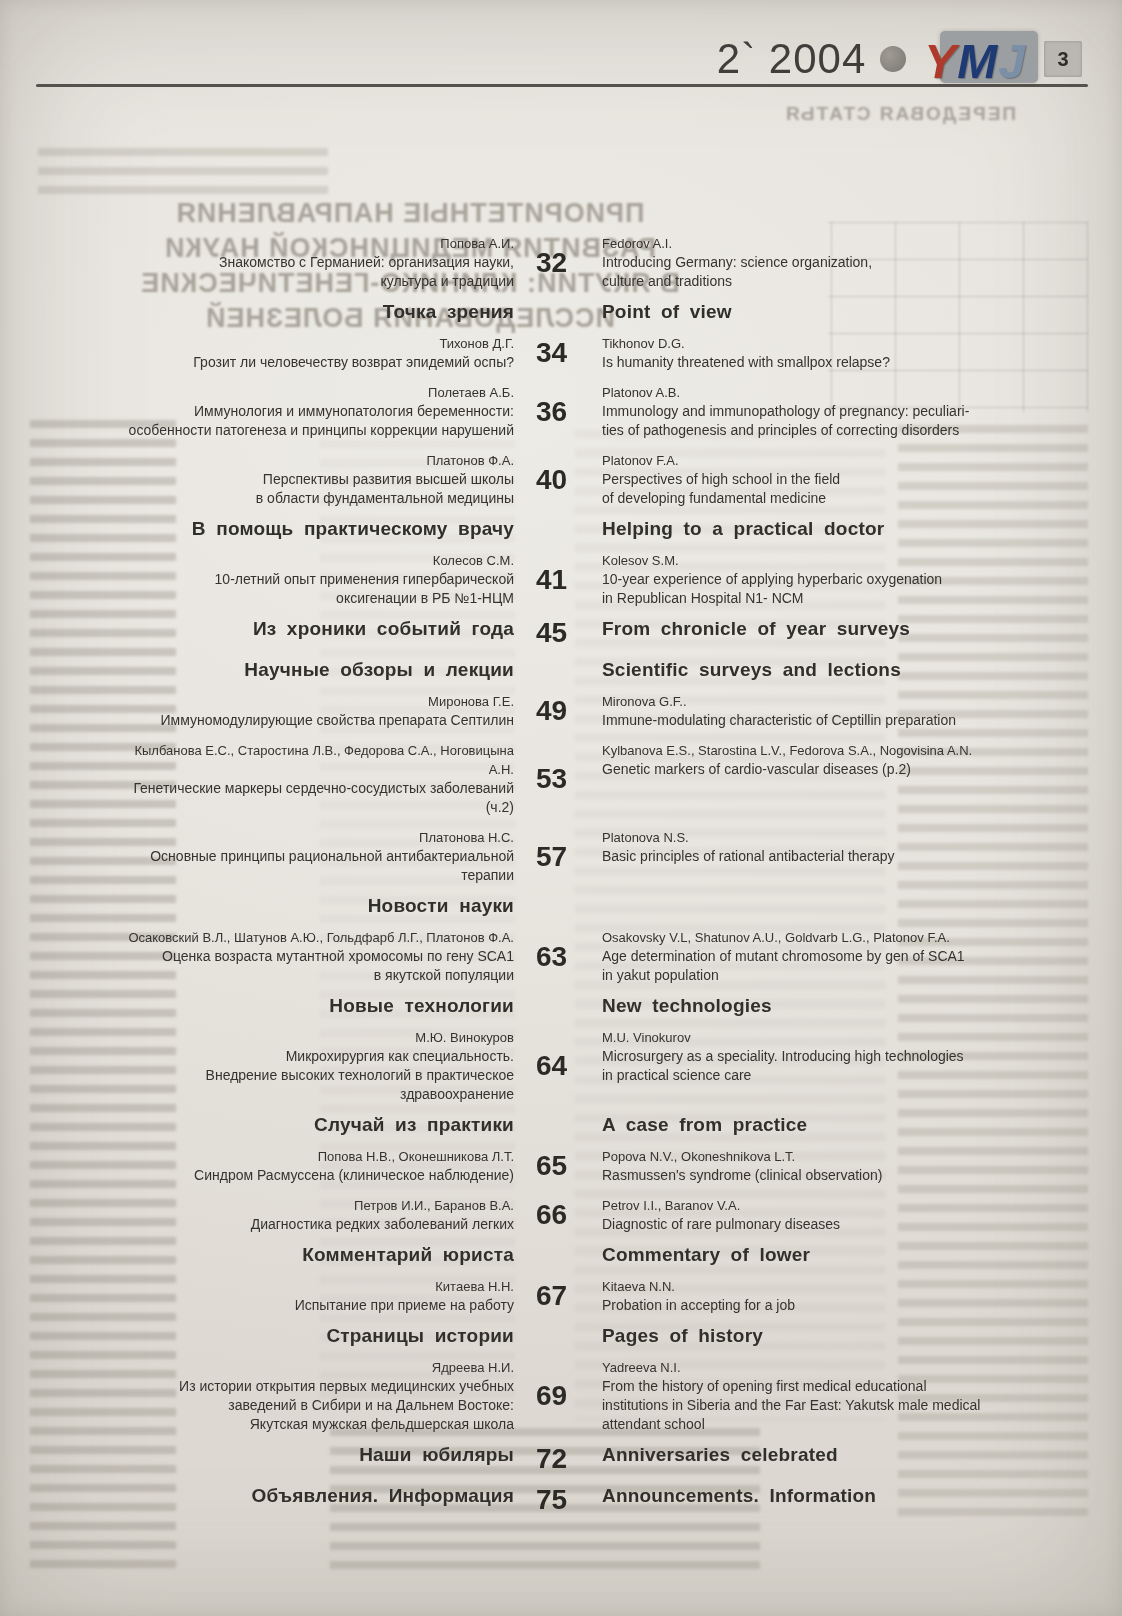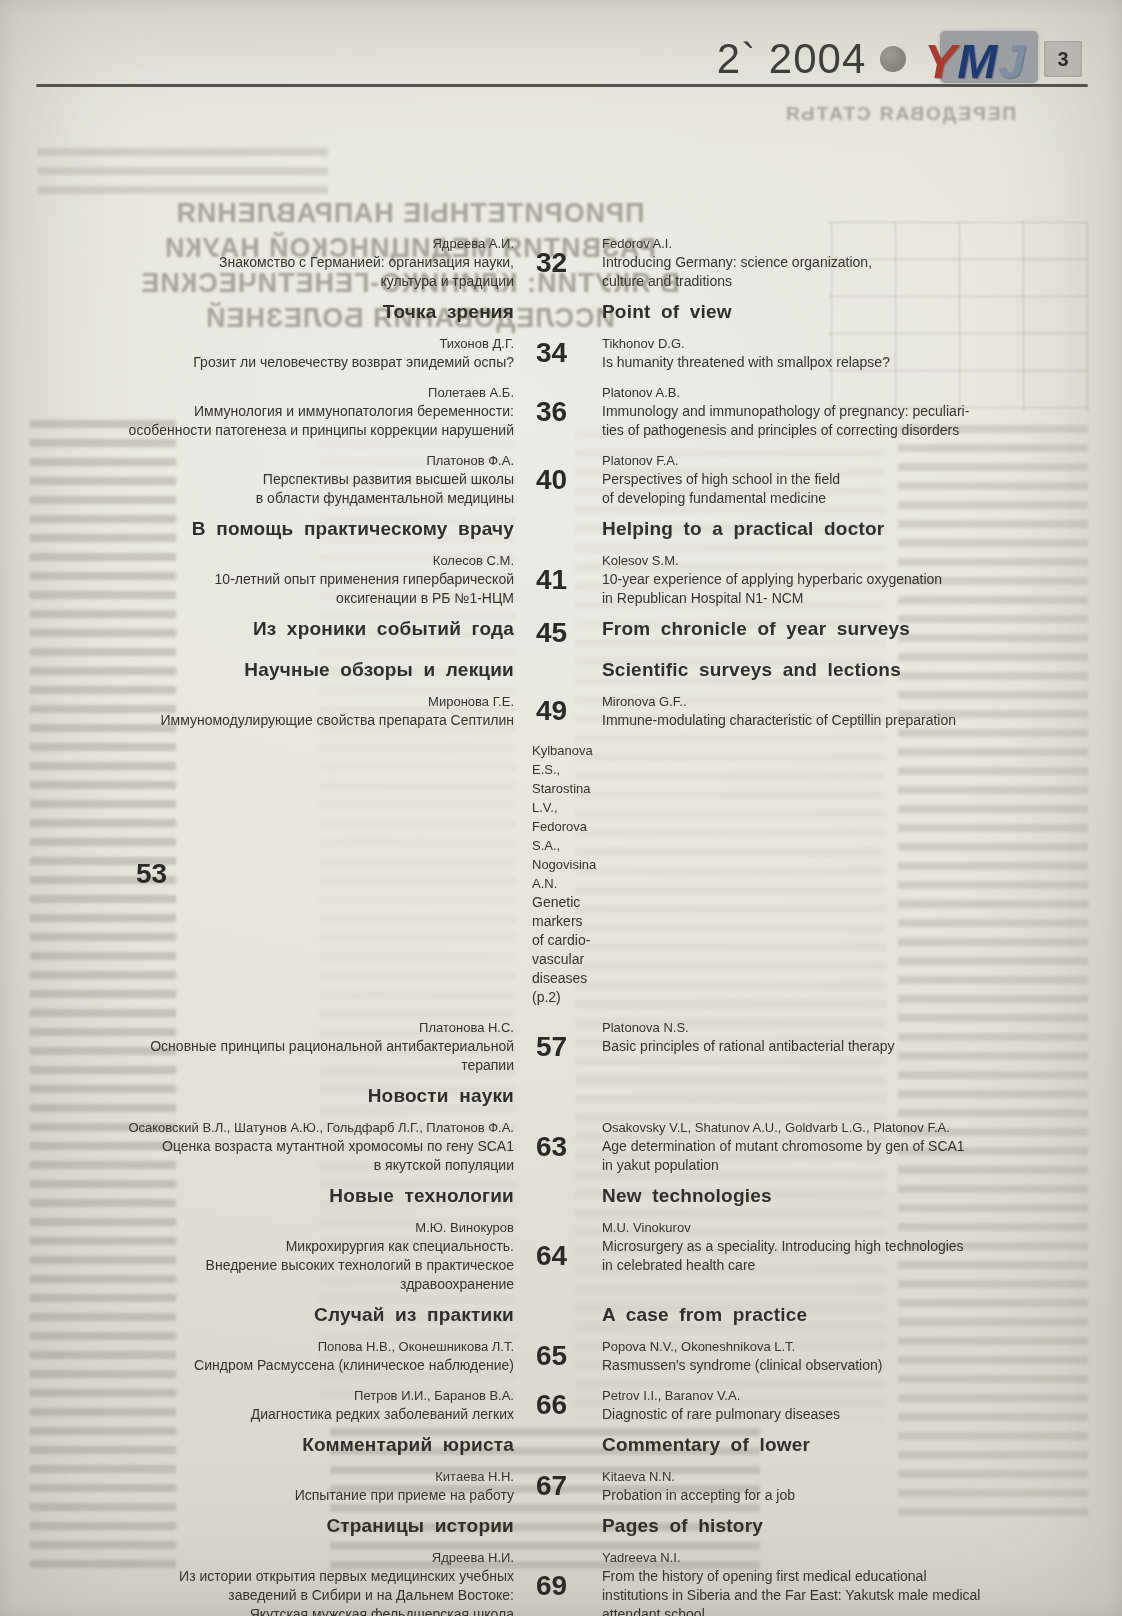--- a/index.html
+++ b/index.html
@@ -82,21 +82,21 @@
       <span class="logo-letter" style="color: rgb(30, 58, 116);">M</span>
       <span class="logo-letter" style="color: rgb(123, 143, 166);">J</span>
     </span>
     <span class="pagebox">3</span>
   </div>
   <div class="rule"></div>
 
   <div class="toc">
       <div class="row entry">
         <div class="cell ru">
-          <div class="authors">Ядреева А.И.</div>
+          <div class="authors">Попова А.И.</div>
           <div class="line">Знакомство с Германией: организация науки,</div>
           <div class="line">культура и традиции</div>
         </div>
         <div class="cell num">
           <div class="pagenum">32</div>
         </div>
         <div class="cell en">
           <div class="authors">Fedorov A.I.</div>
           <div class="line">Introducing Germany: science organization,</div>
           <div class="line">culture and traditions</div>
@@ -205,20 +205,24 @@
         </div>
         <div class="cell num">
           <div class="pagenum">49</div>
         </div>
         <div class="cell en">
           <div class="authors">Mironova G.F..</div>
           <div class="line">Immune-modulating characteristic of Ceptillin preparation</div>
         </div>
       </div>
       <div class="row entry">
+        <div class="cell ru">
+          <div class="authors">Кылбанова Е.С., Старостина Л.В., Федорова С.А., Ноговицына А.Н.</div>
+          <div class="line">Генетические маркеры сердечно-сосудистых заболеваний (ч.2)</div>
+        </div>
         <div class="cell num">
           <div class="pagenum">53</div>
         </div>
         <div class="cell en">
           <div class="authors">Kylbanova E.S., Starostina L.V., Fedorova S.A., Nogovisina A.N.</div>
           <div class="line">Genetic markers of cardio-vascular diseases (p.2)</div>
         </div>
       </div>
       <div class="row entry">
         <div class="cell ru">
@@ -268,21 +272,21 @@
           <div class="authors">М.Ю. Винокуров</div>
           <div class="line">Микрохирургия как специальность.</div>
           <div class="line">Внедрение высоких технологий в практическое здравоохранение</div>
         </div>
         <div class="cell num">
           <div class="pagenum">64</div>
         </div>
         <div class="cell en">
           <div class="authors">M.U. Vinokurov</div>
           <div class="line">Microsurgery as a speciality. Introducing high technologies</div>
-          <div class="line">in celebrated health care</div>
+          <div class="line">in practical science care</div>
         </div>
       </div>
       <div class="row section">
         <div class="cell ru">
           <div class="section-label">Случай из практики</div>
         </div>
         <div class="cell num"></div>
         <div class="cell en">
           <div class="section-label">A case from practice</div>
         </div>

